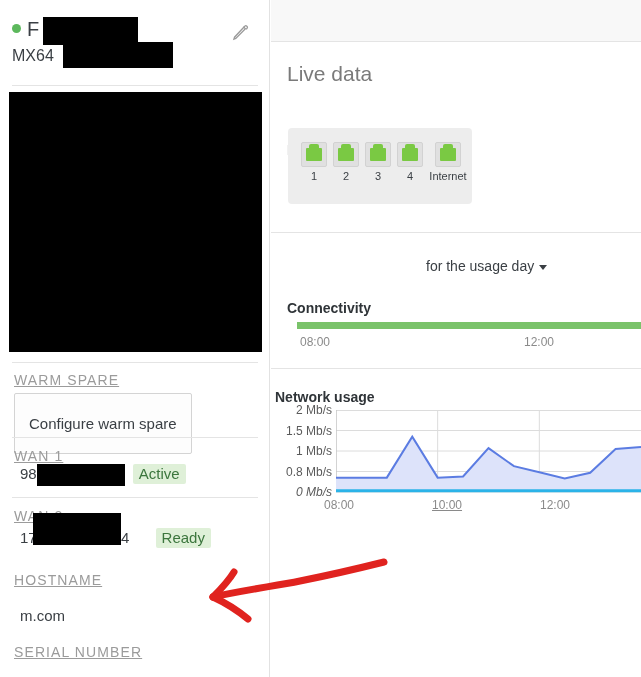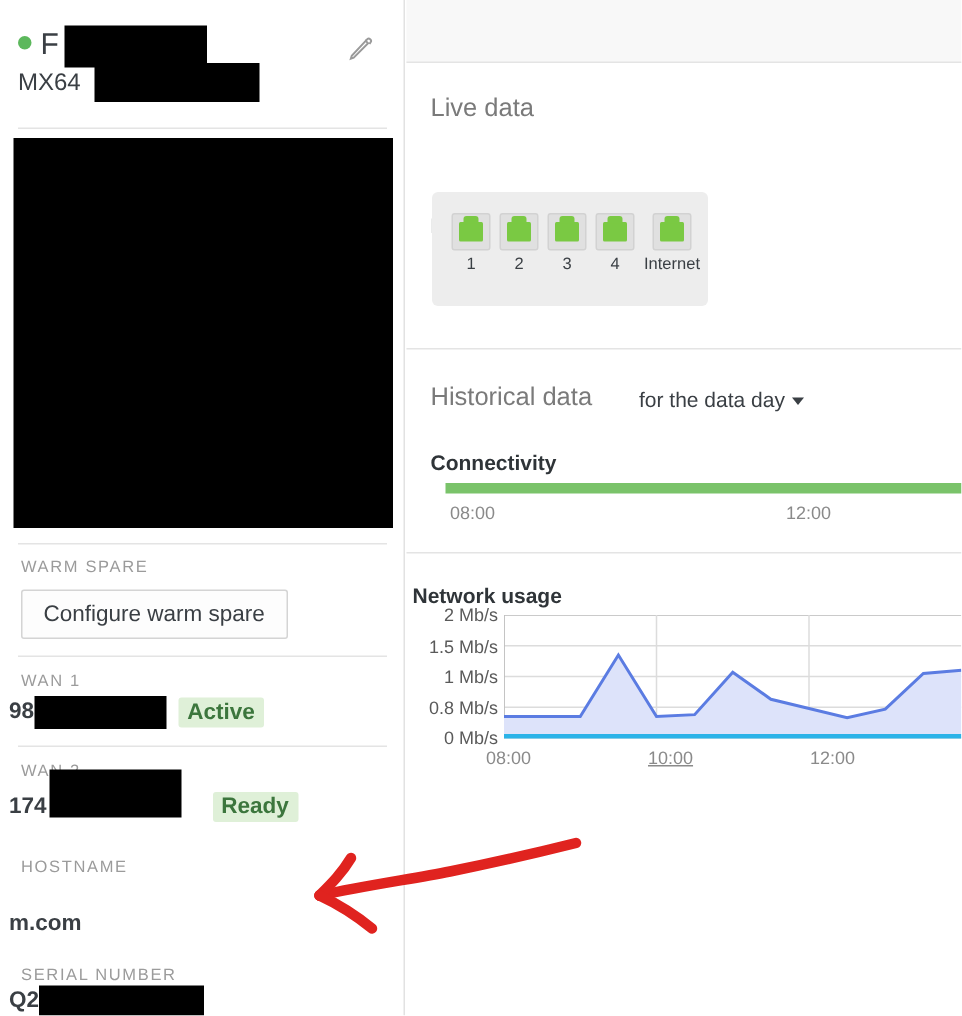--- a/index.html
+++ b/index.html
@@ -49,32 +49,32 @@
     background: #e4e4e4;
   }
 
   .black-box {
     position: absolute; left: 9px; top: 92px;
     width: 253px; height: 260px; background: #000000;
   }
 
   .sec-label {
     position: absolute; left: 14px;
-    font-size: 11px; letter-spacing: 1.1px;
+    font-size: 14px; letter-spacing: 1.1px;
     color: #9b9b9b; font-weight: 400;
-    text-transform: uppercase; white-space: nowrap;
+    text-transform: uppercase; white-space: nowrap; text-decoration: underline;
   }
   .sec-value {
-    position: absolute; left: 6px;
-    font-size: 15px; color: #3a3f44; white-space: nowrap; font-weight: bold;
+    position: absolute; left: 20px;
+    font-size: 15px; color: #3a3f44; white-space: nowrap;
   }
 
   .btn-outline {
     position: absolute; left: 14px; top: 393px;
-    padding: 7px 14px;
+    padding: 21px 14px;
     font-size: 15px; color: #3a3f44;
     background: #fdfdfd;
     border: 1px solid #d4d4d4;
     border-radius: 2px;
     font-family: "Liberation Sans", sans-serif;
     cursor: pointer; white-space: nowrap;
   }
 
   .badge {
     display: inline-block;
@@ -88,21 +88,21 @@
     position: absolute; left: 271px; top: 0;
     width: 370px; height: 677px; background: #ffffff;
   }
   .topbar {
     position: absolute; left: 0; top: 0;
     width: 370px; height: 42px;
     background: #f8f8f8; border-bottom: 1px solid #e4e4e4;
   }
   .h2-title {
     position: absolute;
-    font-size: 17px; font-weight: 400; color: #7a7a7a;
+    font-size: 21px; font-weight: 400; color: #7a7a7a;
     white-space: nowrap;
   }
   .h3-title {
     position: absolute;
     font-size: 14px; font-weight: bold; color: #2f3438;
     white-space: nowrap;
   }
   .range-picker {
     position: absolute; left: 155px; top: 258px;
     font-size: 14px; color: #3a3f44; cursor: pointer; white-space: nowrap;
@@ -202,23 +202,20 @@
     <div class="sec-value" style="top:528px;">
       <span>174</span><span style="margin-left:76px;">4</span>
       <span class="badge" style="margin-left:22px;">Ready</span>
     </div>
     <div class="redact-abs" style="left:33px;top:513px;width:88px;height:32px;"></div>
 
     <div class="sec-label" style="top:572px;">HOSTNAME</div>
     <div class="sec-value" style="top:607px;">m.com</div>
 
     <div class="sec-label" style="top:644px;text-align:right;">SERIAL NUMBER</div>
-    <div class="sec-value" style="top:657px;">
-      <span>Q2</span><span class="redact" style="width:110px;height:21px;"></span>
-    </div>
   </div>
 
   <div id="right-panel">
     <div class="topbar"></div>
 
     <div class="h2-title" style="left:16px;top:62px;">Live data</div>
     <div class="h3-title" style="left:16px;top:107px;margin-top:35px;">Ports</div>
 
     <div class="ports-card">
       <div class="port" style="left:13px;">
@@ -248,37 +245,36 @@
       <div class="port" style="left:141px;width:38px;">
         <div class="port-sq" style="margin-left:6px;">
             <div class="rj45"></div>
           </div>
         <div class="port-lbl">Internet</div>
       </div>
     </div>
 
     <div class="hr" style="left:0;top:232px;width:370px;"></div>
 
-    <div class="h2-title" style="left:16px;top:255px;">Historical data</div>
     <div class="range-picker">
-      <span>for the data day</span><span class="caret"></span>
+      <span>for the usage day</span><span class="caret"></span>
     </div>
 
     <div class="h3-title" style="left:16px;top:300px;">Connectivity</div>
     <div class="conn-bar"></div>
     <div class="axis-lbl" style="left:29px;top:335px;">08:00</div>
     <div class="axis-lbl" style="left:253px;top:335px;">12:00</div>
 
     <div class="hr" style="left:0;top:368px;width:370px;"></div>
 
     <div class="h3-title" style="left:4px;top:389px;">Network usage</div>
 
     <div class="chart-wrap">
       <div class="y-axis-col">
-        <div class="y-lbl" style="top:82px;">0 Mb/s</div>
+        <div class="y-lbl" style="top:82px;font-style:italic;">0 Mb/s</div>
         <div class="y-lbl" style="top:61.5px;">0.8 Mb/s</div>
         <div class="y-lbl" style="top:41px;">1 Mb/s</div>
         <div class="y-lbl" style="top:20.5px;">1.5 Mb/s</div>
         <div class="y-lbl" style="top:0px;">2 Mb/s</div>
       </div>
       <svg id="chart-svg" width="305" height="84" viewBox="0 0 305 84" style="position:absolute;left:53px;top:0;">
           <line x1="0" x2="305" y1="82" y2="82" stroke="#dcdcdc" stroke-width="1"></line>
           <line x1="0" x2="305" y1="61.5" y2="61.5" stroke="#dcdcdc" stroke-width="1"></line>
           <line x1="0" x2="305" y1="41" y2="41" stroke="#dcdcdc" stroke-width="1"></line>
           <line x1="0" x2="305" y1="20.5" y2="20.5" stroke="#dcdcdc" stroke-width="1"></line>

